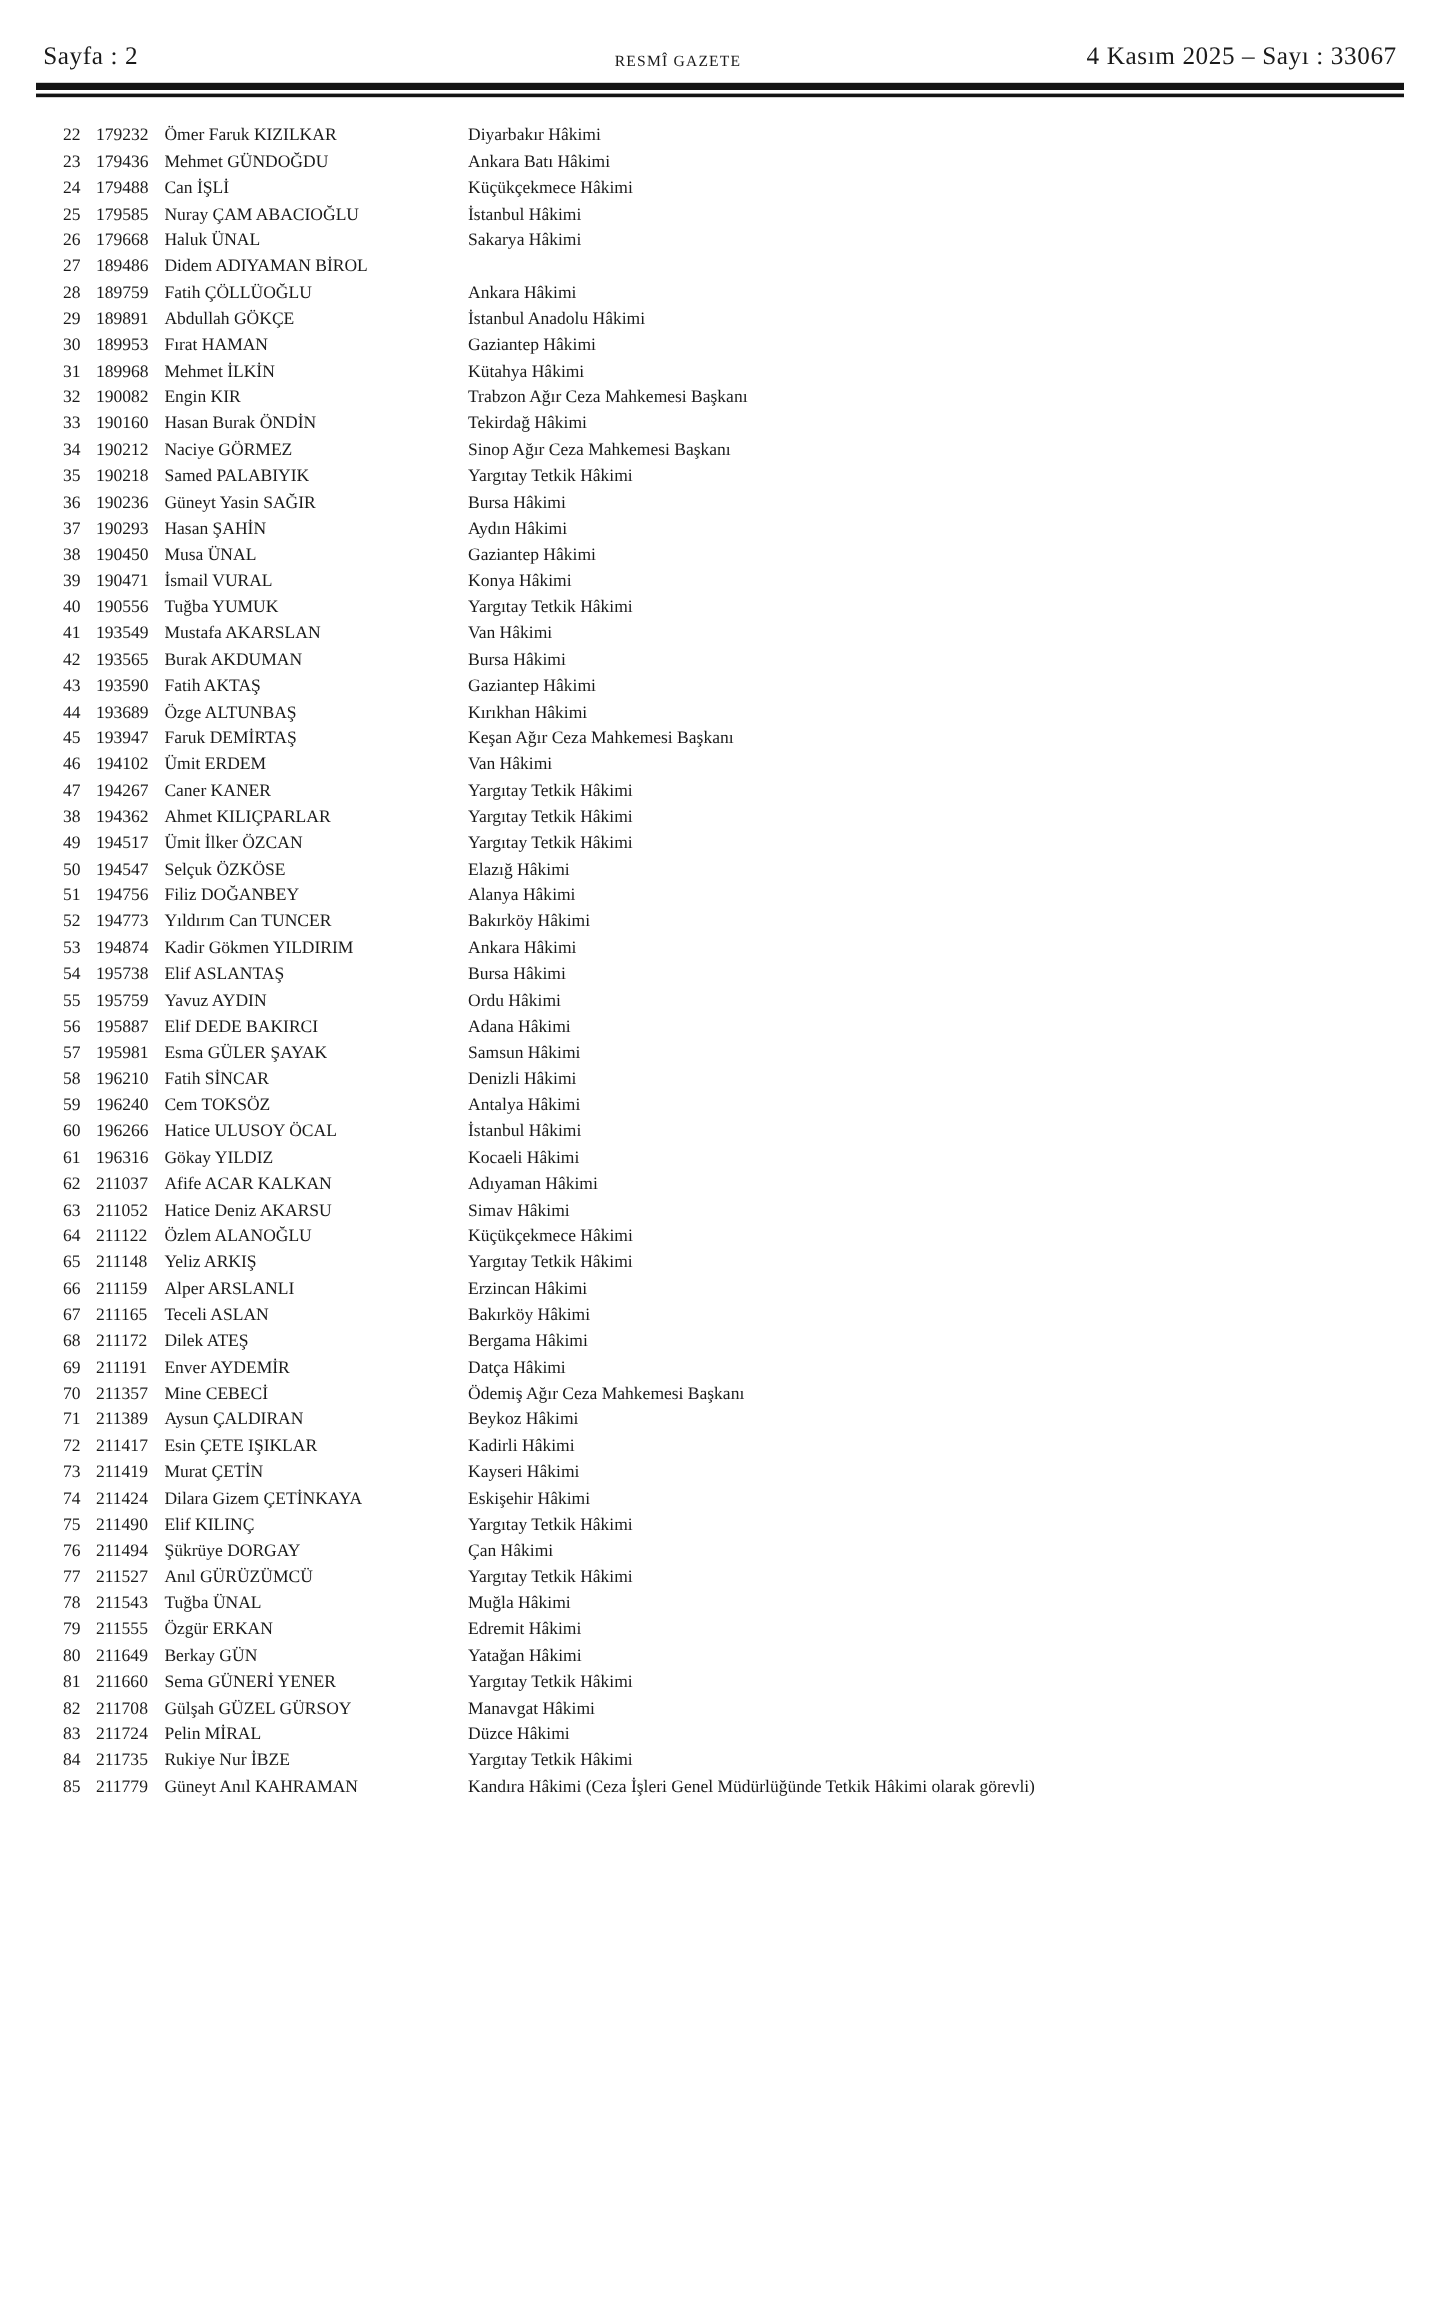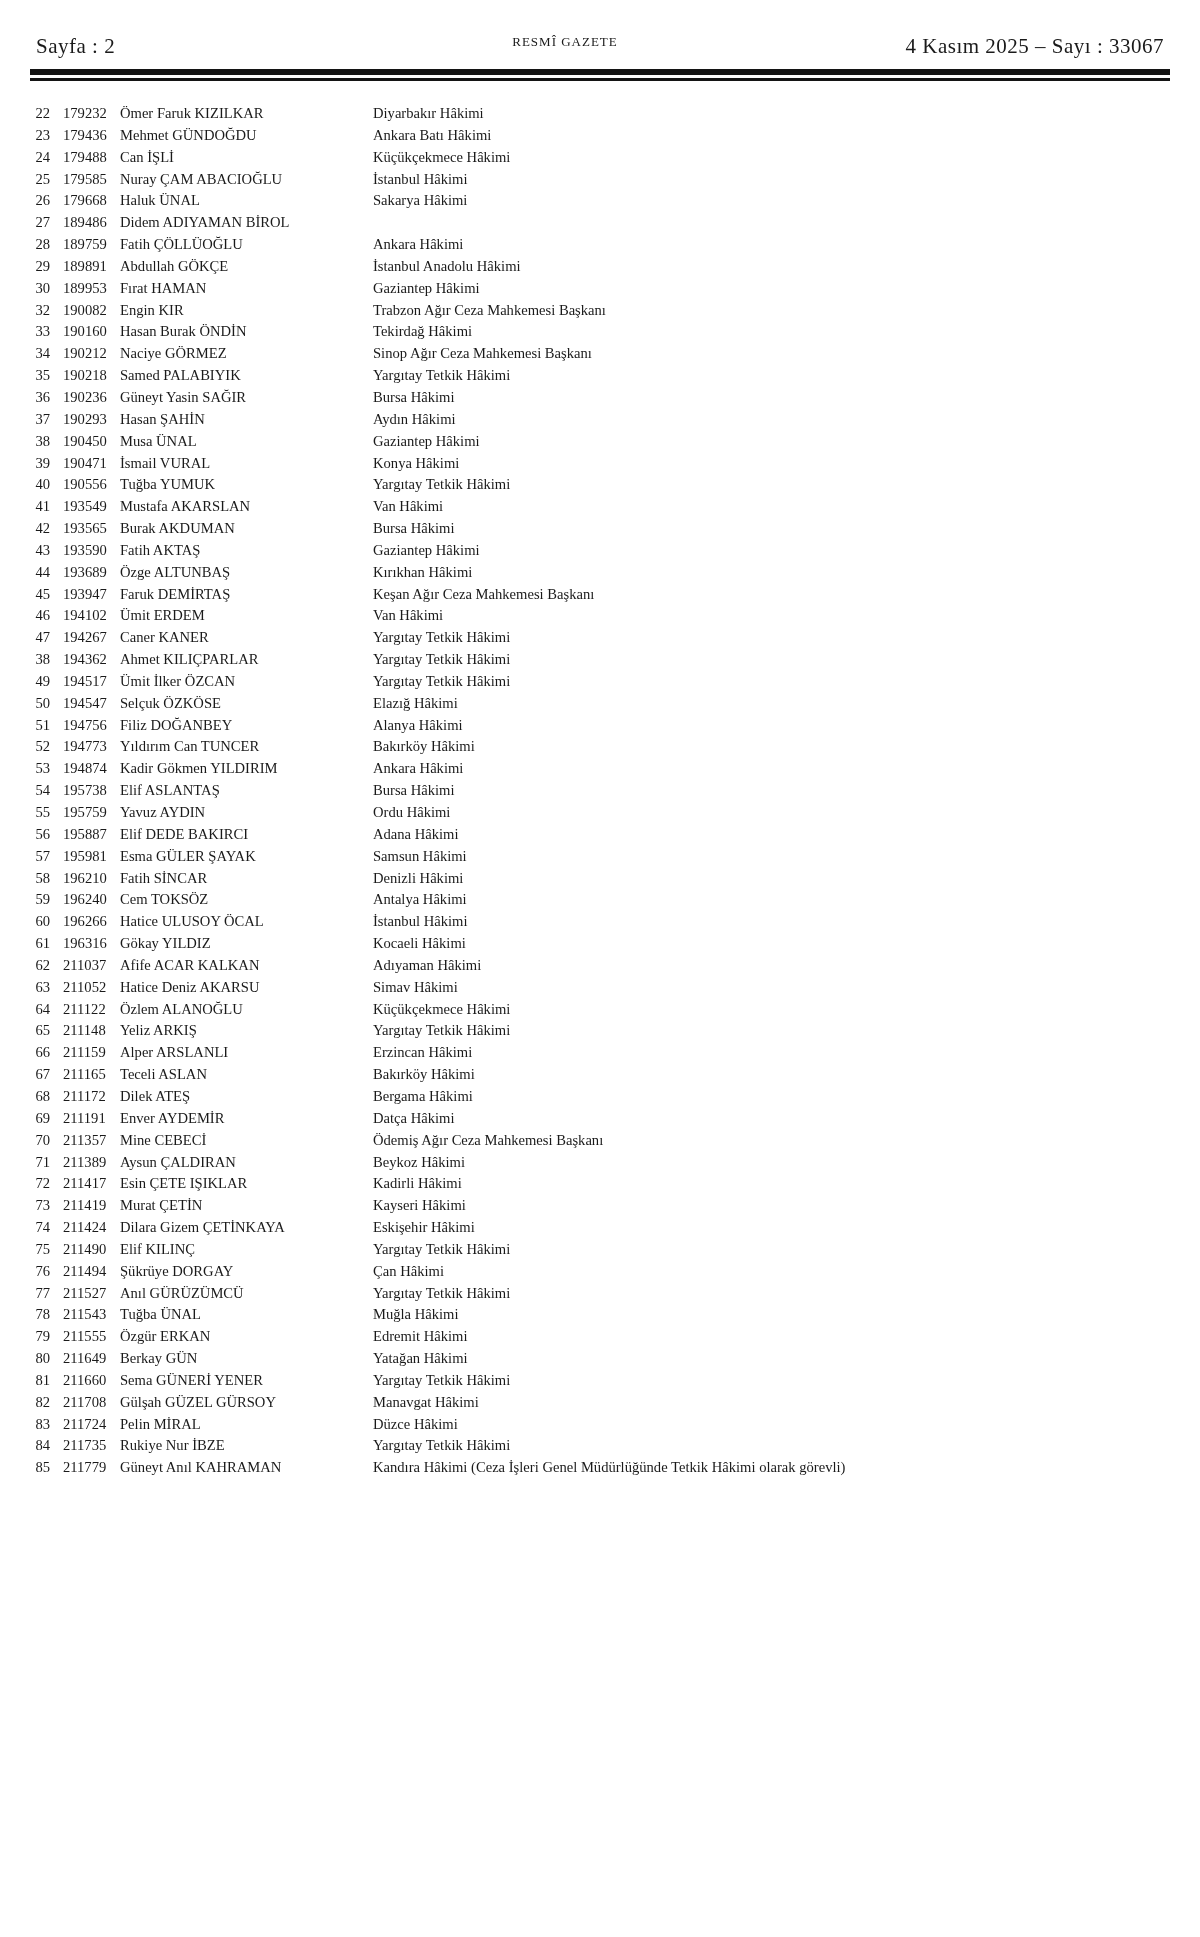--- a/index.html
+++ b/index.html
@@ -7,21 +7,21 @@
     position: relative;
     width: 1200px;
     height: 1937px;
     background: #ffffff;
     color: #1a1a1a;
     font-family: "Liberation Serif", serif;
     overflow: hidden;
   }
   .masthead {
     display: flex;
-    align-items: flex-start;
+    align-items: flex-end;
     justify-content: space-between;
     padding: 34px 36px 0 36px;
   }
   .masthead .page-label {
     font-size: 21px;
     letter-spacing: 0.5px;
     flex: 0 0 auto;
     width: 260px;
     text-align: left;
   }
@@ -39,21 +39,21 @@
     text-align: right;
   }
   .double-rule {
     margin: 10px 30px 0 30px;
     border-top: 6px solid #141414;
     border-bottom: 3px solid #141414;
     height: 3px;
   }
   .judges-table {
     margin-top: 22px;
-    padding-left: 10px;
+    padding-left: 27px;
     padding-right: 20px;
   }
   .trow {
     display: grid;
     grid-template-columns: 40px 70px 253px 1fr;
     line-height: 21.85px;
     font-size: 14.6px;
     white-space: nowrap;
   }
   .trow .c-no   { text-align: right; padding-right: 0; }
@@ -130,20 +130,26 @@
       <span class="c-title">İstanbul Anadolu Hâkimi</span>
     </div>
 
     <div class="trow">
       <span class="c-no">30</span>
       <span class="c-reg">189953</span>
       <span class="c-name">Fırat HAMAN</span>
       <span class="c-title">Gaziantep Hâkimi</span>
     </div>
 
+    <div class="trow">
+      <span class="c-no">31</span>
+      <span class="c-reg">189968</span>
+      <span class="c-name">Mehmet İLKİN</span>
+      <span class="c-title">Kütahya Hâkimi</span>
+    </div>
 
     <div class="trow">
       <span class="c-no">32</span>
       <span class="c-reg">190082</span>
       <span class="c-name">Engin KIR</span>
       <span class="c-title">Trabzon Ağır Ceza Mahkemesi Başkanı</span>
     </div>
 
     <div class="trow">
       <span class="c-no">33</span>

